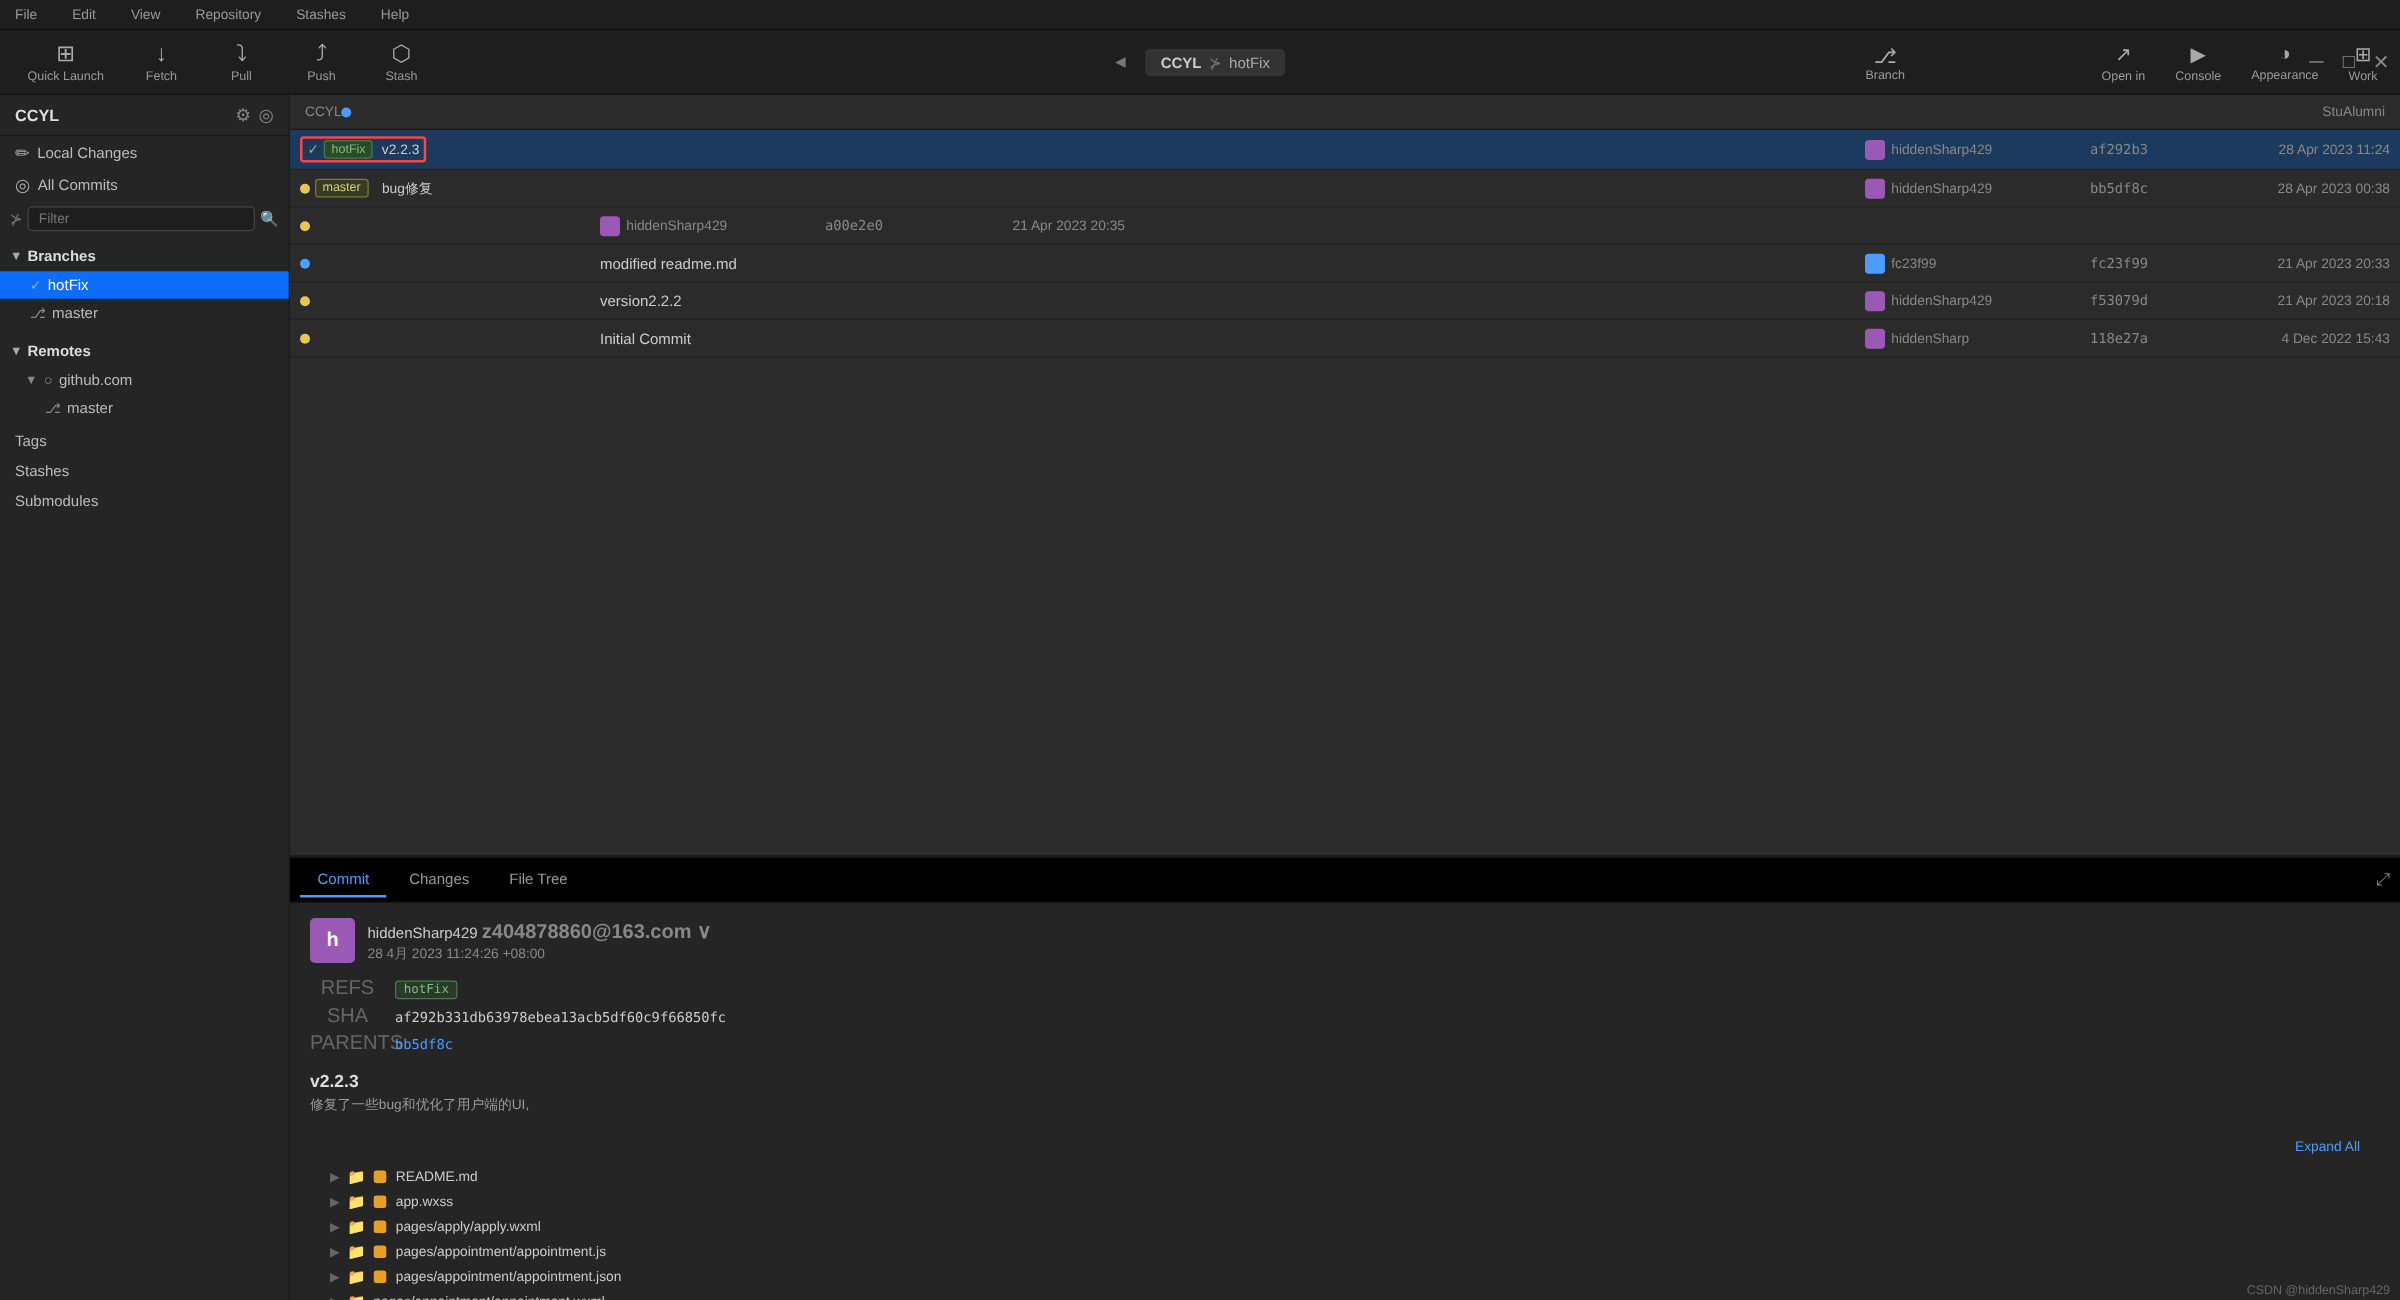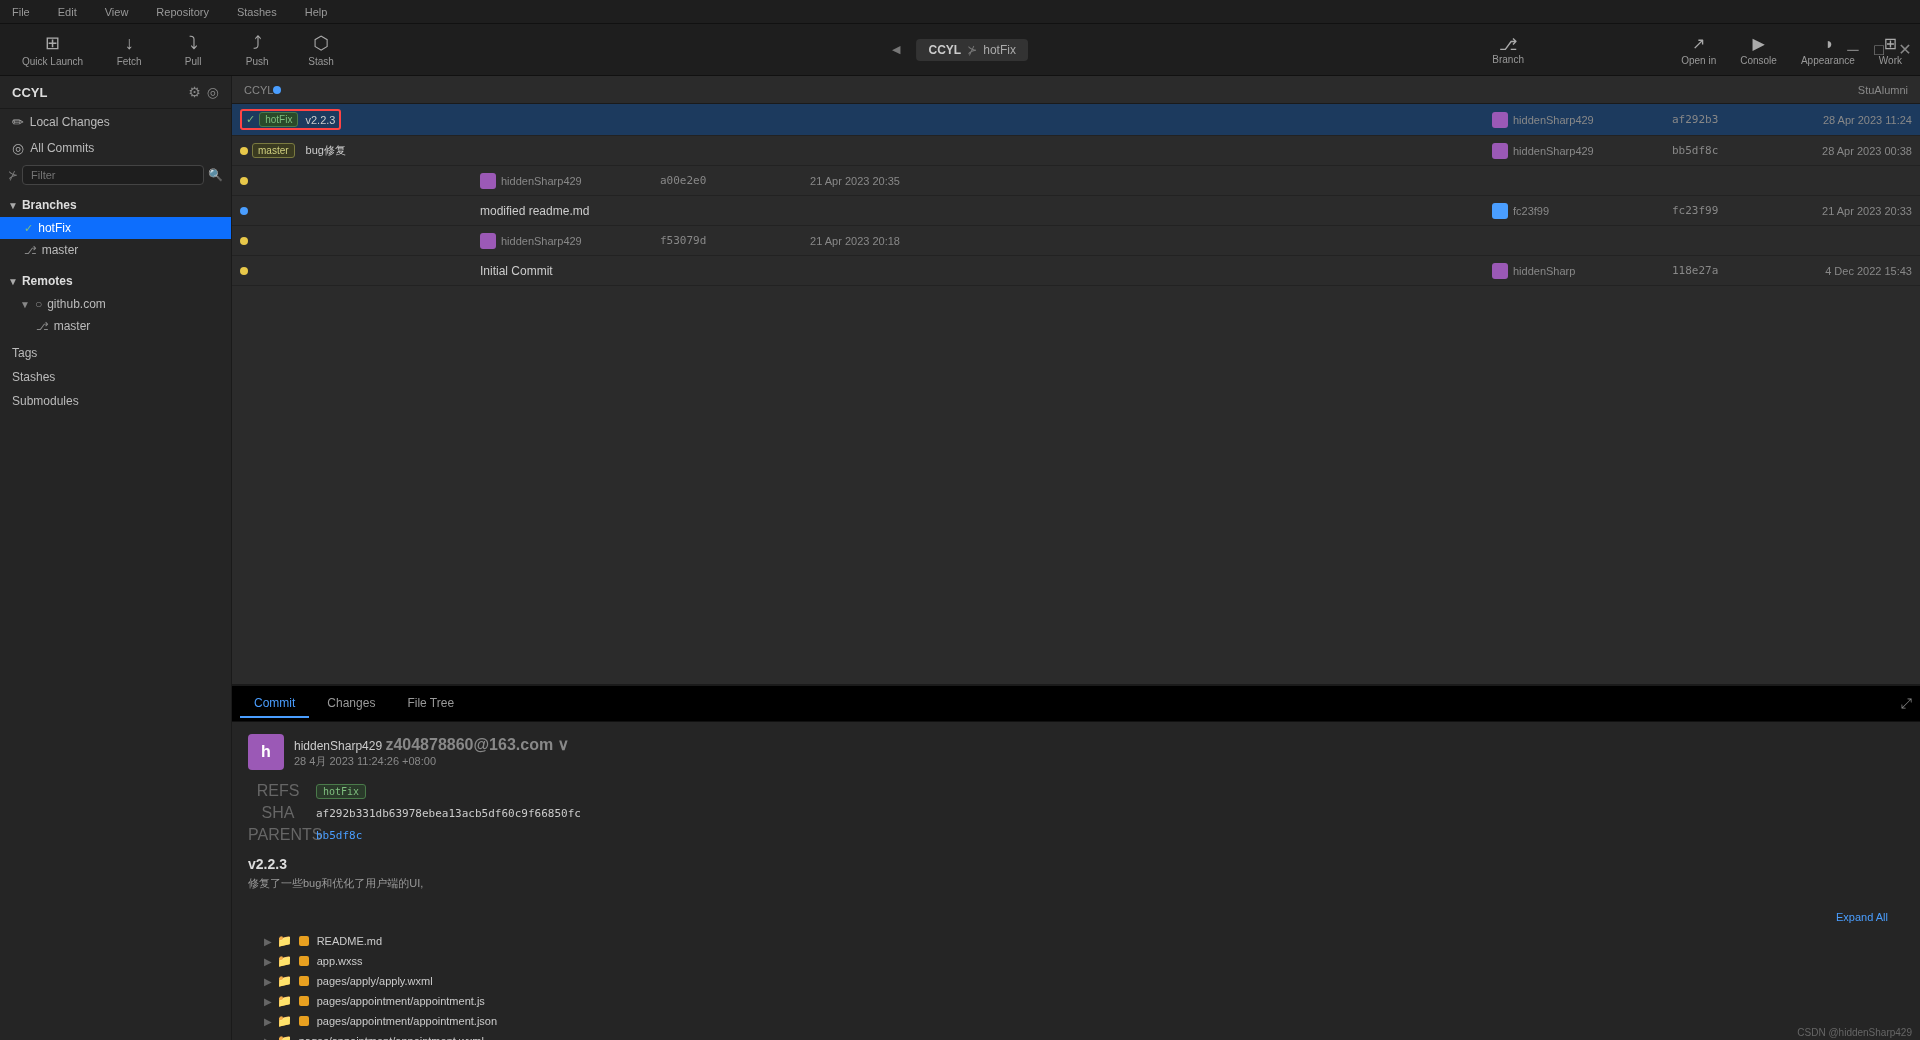--- a/index.html
+++ b/index.html
@@ -727,20 +727,21 @@
         <div class="commit-sha">fc23f99</div>
         <div class="commit-date">21 Apr 2023 20:33</div>
       </div>
 
       <div class="commit-row">
         <div class="commit-graph-col">
           <div style="display:inline-flex; align-items:center; gap:4px;">
             <div style="width:8px; height:8px; border-radius:50%; background:#e8c84a; flex-shrink:0;"></div>
           </div>
         </div>
+        <div class="commit-desc">version2.2.2</div>
         <div class="commit-author">
           <div style="width:16px; height:16px; border-radius:3px; background:#9b59b6; flex-shrink:0;"></div>
           <span>hiddenSharp429</span>
         </div>
         <div class="commit-sha">f53079d</div>
         <div class="commit-date">21 Apr 2023 20:18</div>
       </div>
 
       <div class="commit-row">
         <div class="commit-graph-col">

